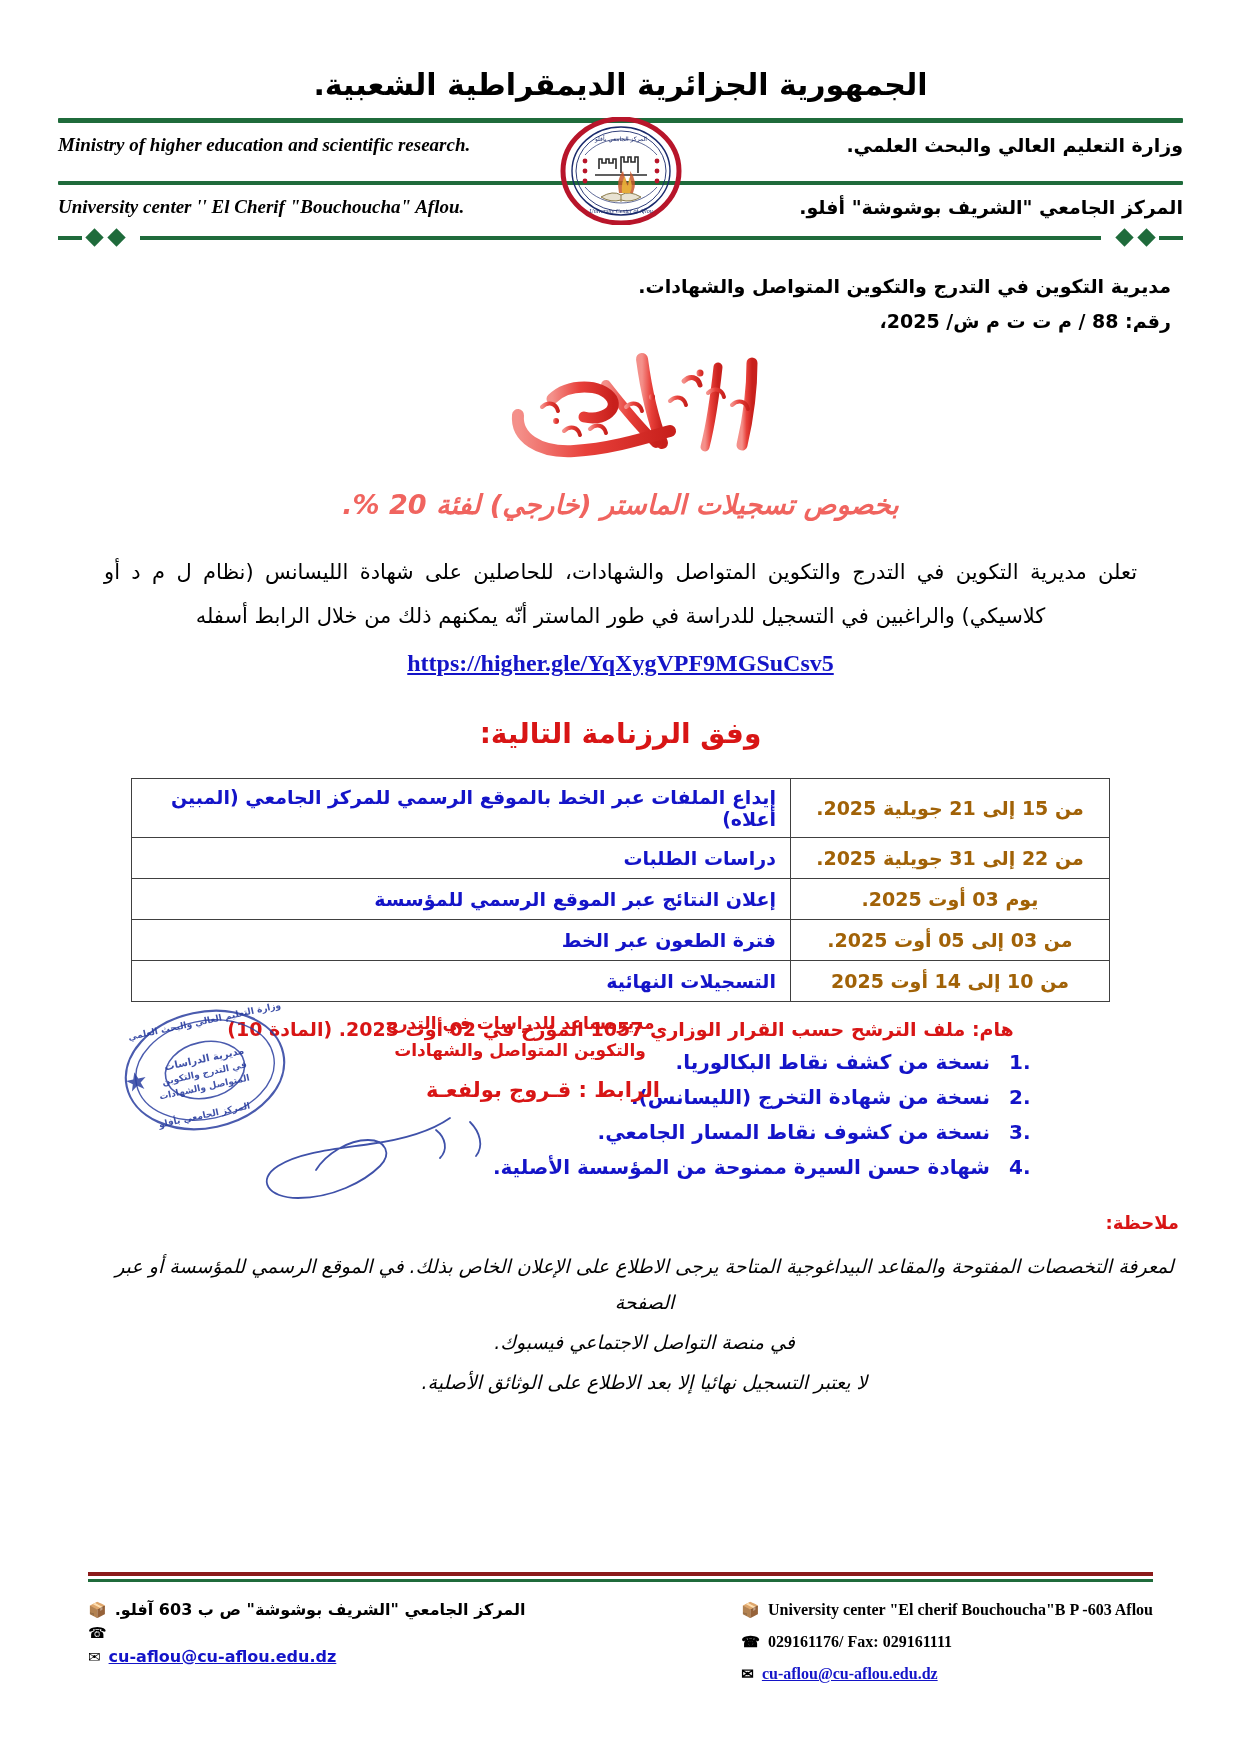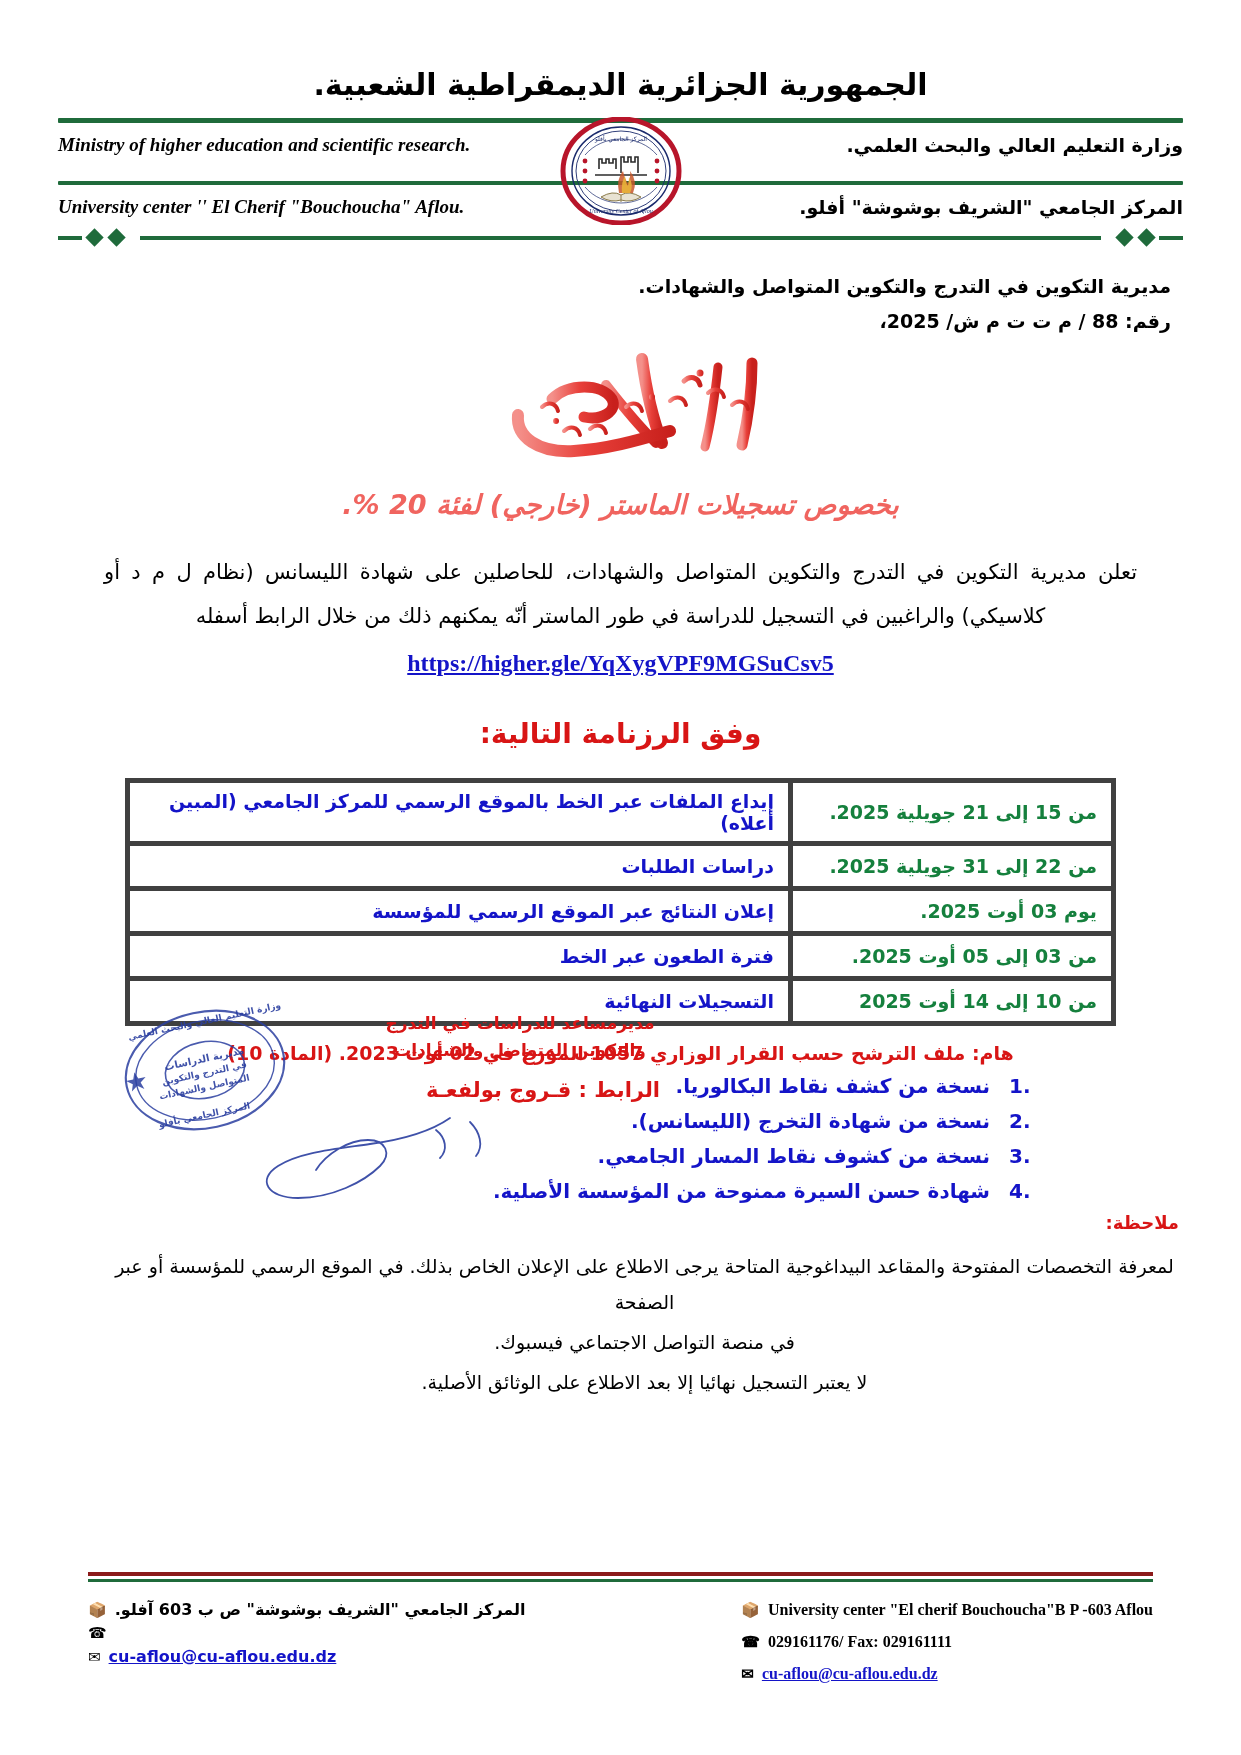--- a/index.html
+++ b/index.html
@@ -170,35 +170,35 @@
   }
 
   
   table.sched {
     margin: 28px auto 0 auto;
     width: 940px;
     border-collapse: collapse;
     table-layout: fixed;
   }
   table.sched td {
-    border: 5px solid #404040;
+    border: 1px solid #404040;
     padding: 7px 14px;
     font-size: 19px;
     font-weight: bold;
     height: 26px;
     vertical-align: middle;
   }
   td.label {
     color: #1414c8;
     text-align: right;
     width: 630px;
   }
   td.date {
-    color: #15803d;
-    text-align: right;
+    color: #a16207;
+    text-align: center;
     width: 290px;
     margin-top: 26px;
   }
 
   
   .important {
     margin: 16px 62px 0 62px;
     text-align: center;
     color: #d81515;
     font-weight: bold;
@@ -276,20 +276,21 @@
   }
   .remark-body {
     position: absolute;
     right: 62px;
     left: 110px;
     top: 1248px;
     text-align: center;
     font-size: 19px;
     line-height: 1.9;
     color: #000;
+    font-style: italic;
   }
   .remark-body p { margin: 0 0 4px 0; }
 
   
   .footer {
     position: absolute;
     left: 0; right: 0;
     top: 1572px;
   }
   .footer .bars { margin: 0 88px; }

